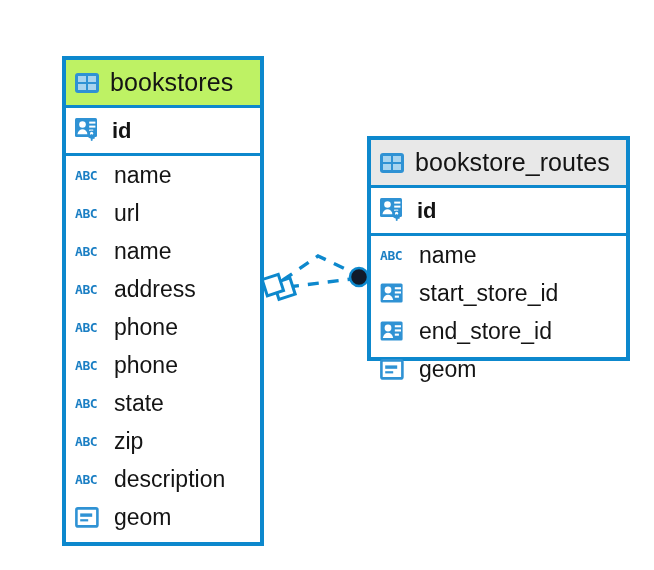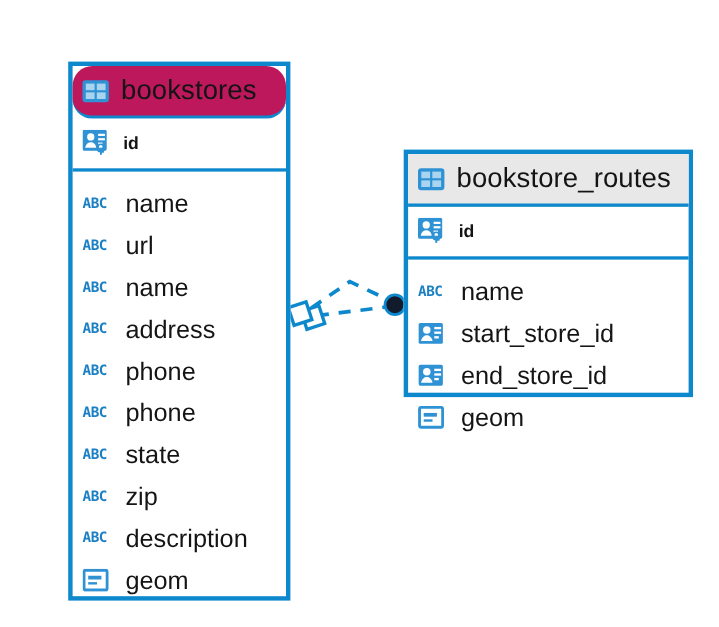--- a/index.html
+++ b/index.html
@@ -24,49 +24,49 @@
     background: #ffffff;
   }
   .entity-header {
     display: flex;
     align-items: center;
     box-sizing: border-box;
     height: 48px;
     padding-left: 8px;
     border-bottom: 3px solid #0d88cd;
   }
-  .entity-header.orange { background: #be185d; border-radius: 18px; }
+  .entity-header.orange { background: #bef264; }
   .entity-header.grey   { background: #e8e8e8; }
   .entity-title {
     font-size: 25px;
     color: #141414;
     margin-left: 10px;
     letter-spacing: 0.1px;
     white-space: nowrap;
   }
 
   .pk-section {
     box-sizing: border-box;
     border-bottom: 3px solid #0d88cd;
   }
-  .field-section { padding-top: 10px; padding-bottom: 4px; }
+  .field-section { padding-top: 0; padding-bottom: 4px; }
 
   .field-row {
     display: flex;
     align-items: center;
     height: 38px;
     padding-left: 9px;
     white-space: nowrap;
   }
   .field-label {
     font-size: 23px;
     color: #141414;
     margin-left: 9px;
   }
-  .field-label.bold { font-weight: bold; font-size: 16px; }
+  .field-label.bold { font-weight: bold; font-size: 22px; }
 
   
   .icon {
     display: inline-block;
     flex: 0 0 auto;
     line-height: 0;
   }
   .icon svg { display: block; }
 
   .abc-icon {

